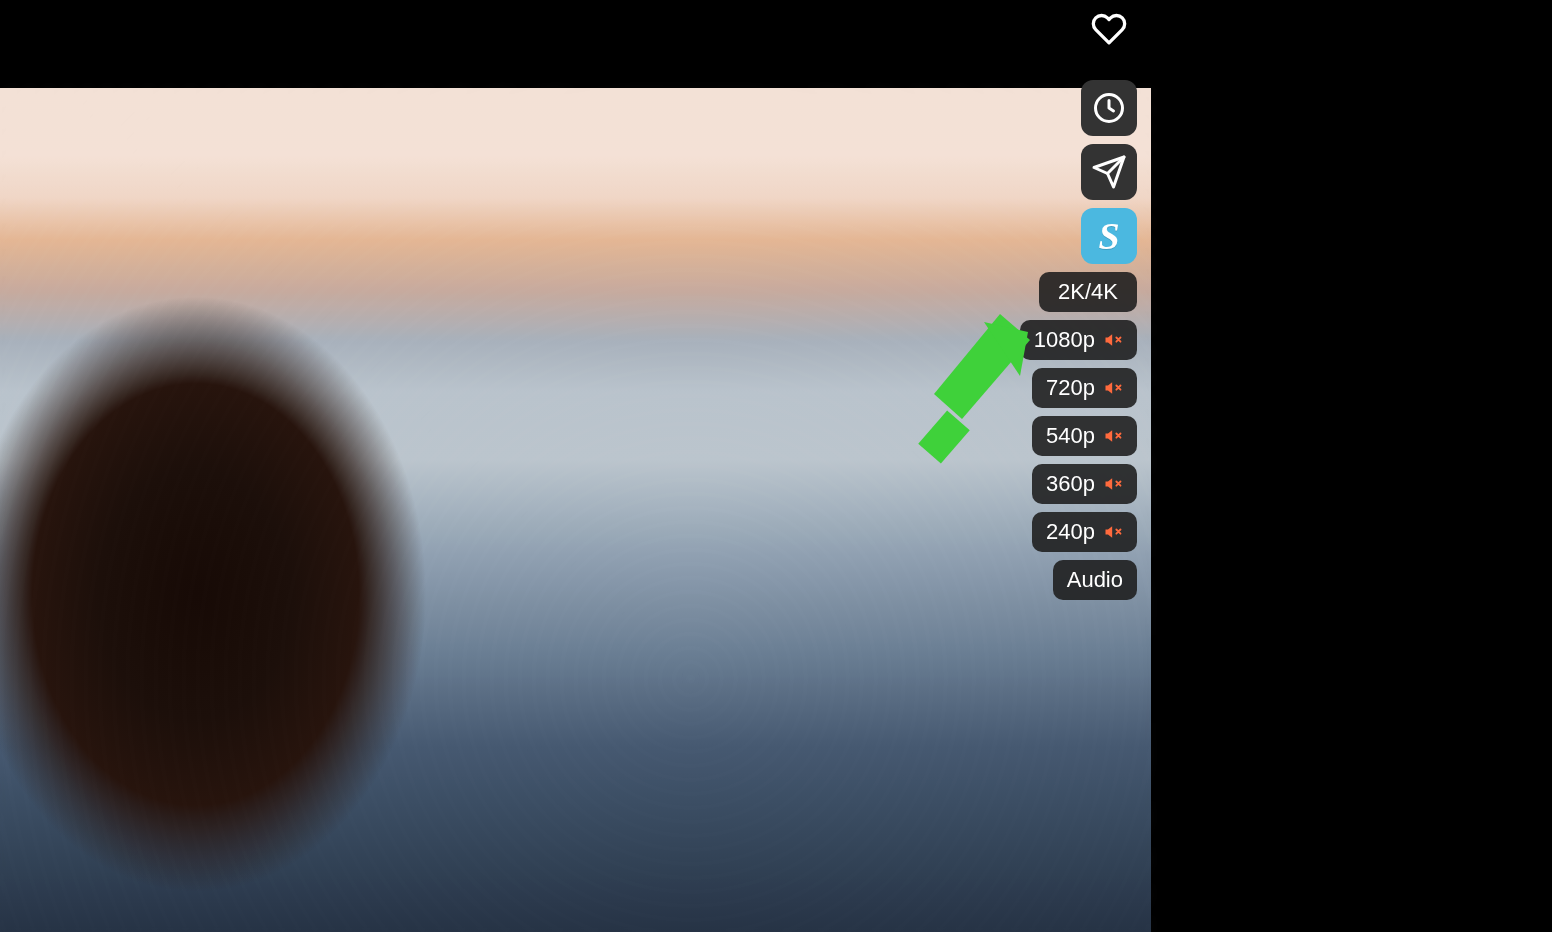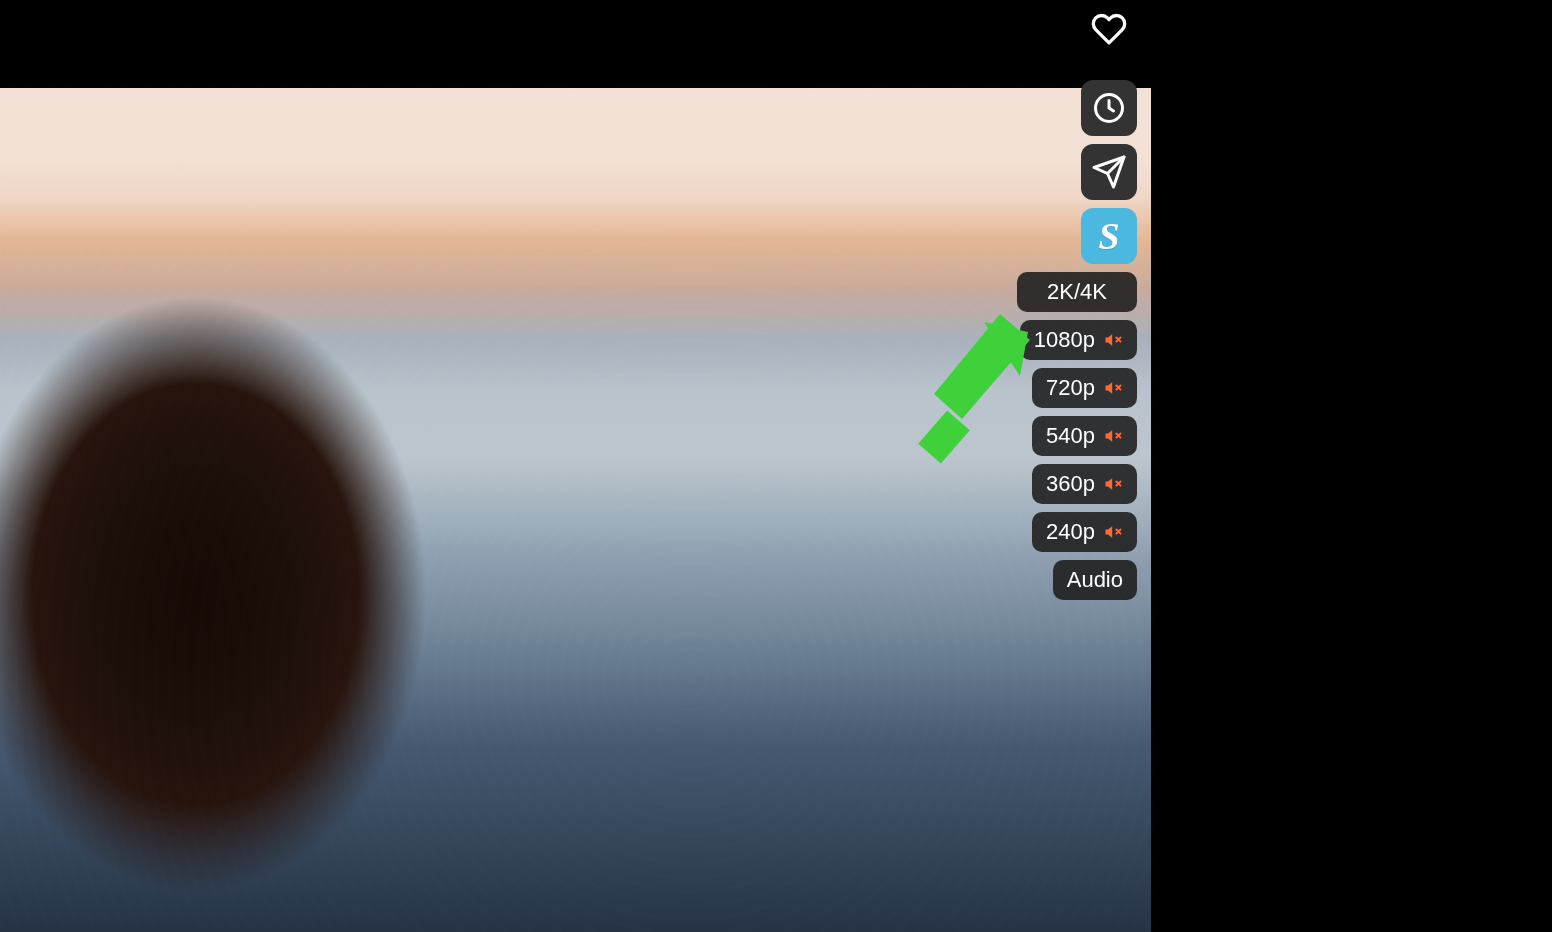--- a/index.html
+++ b/index.html
@@ -83,21 +83,21 @@
       background: rgba(28,28,28,0.88);
       color:#fff;
       font-size: 22px;
       line-height: 40px;
       display:flex; align-items:center; gap:8px;
       white-space: nowrap;
       cursor:pointer;
     }
     .chip .mute { color:#ff6a3d; display:flex; align-items:center; }
     .chip .mute svg { width:20px; height:20px; }
-    .chip:first-of-type { padding:0 30px; }
+    .chip:first-of-type { padding:0 19px; }
 
     
     .arrow {
       position: absolute;
       left: 900px; top: 314px;
       width: 130px; height: 150px;
       pointer-events: none;
     }
   </style>
 </head>

